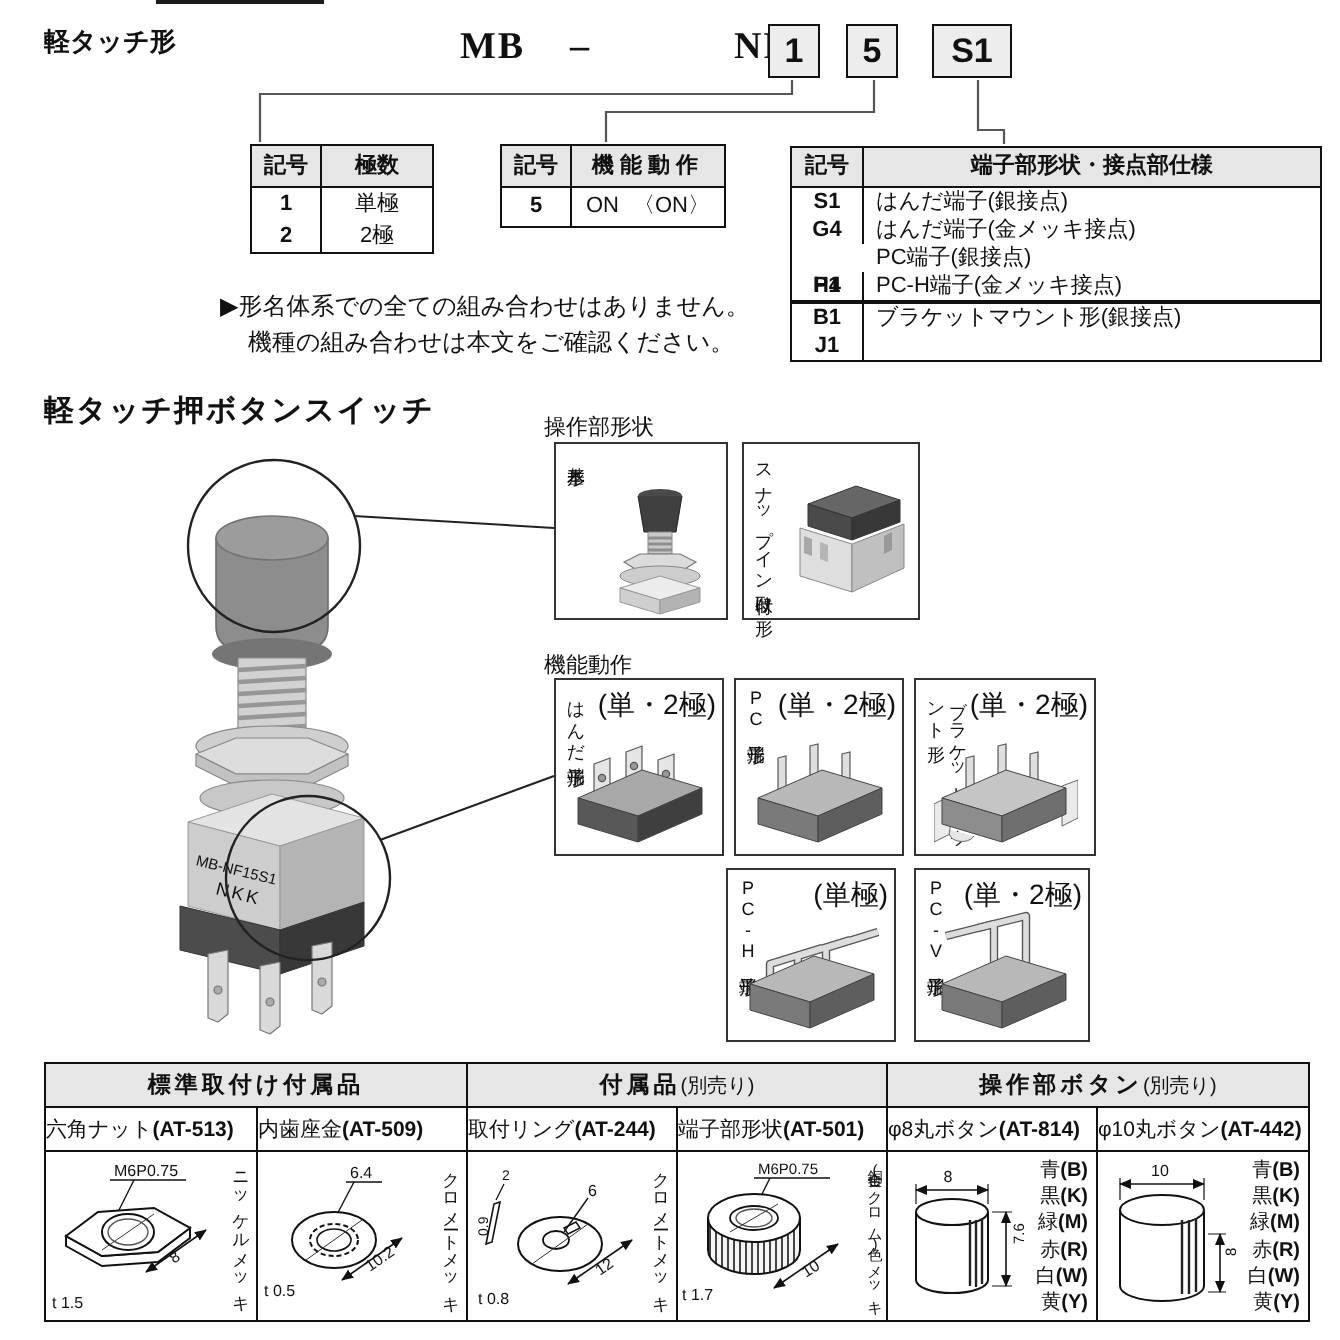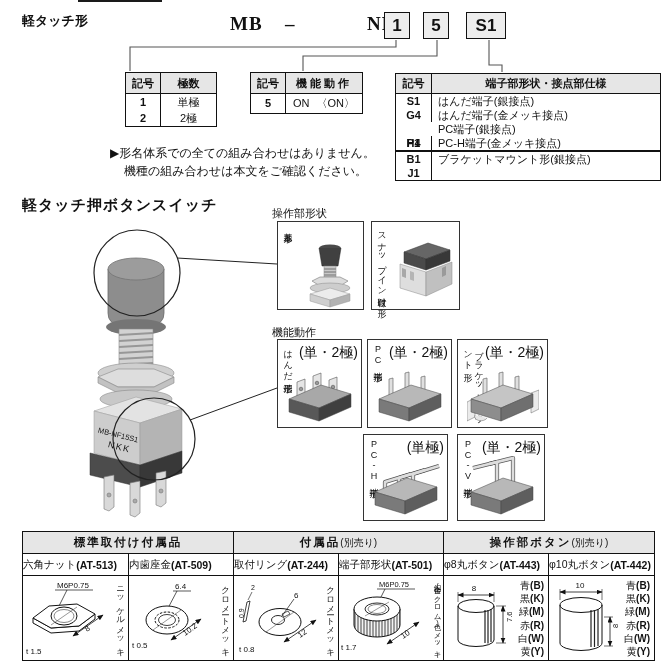--- a/index.html
+++ b/index.html
@@ -342,21 +342,21 @@
     <div class="hcell blg">
       <span>取付リング</span>
         <b>(AT-244)</b>
     </div>
     <div class="hcell bl">
       <span>端子部形状</span>
         <b>(AT-501)</b>
     </div>
     <div class="hcell blg">
       <span>φ8丸ボタン</span>
-        <b>(AT-443)</b>
+        <b>(AT-814)</b>
     </div>
     <div class="hcell bl">
       <span>φ10丸ボタン</span>
         <b>(AT-442)</b>
     </div>
 
     <div class="dcell">
       <svg width="90" height="85" viewBox="0 0 90 85">
         <text x="34" y="12" font-size="8">M6P0.75</text>
         <path d="M32,14 L70,14 M44,14 L36,30" stroke="#111" stroke-width="0.7" fill="none"></path>

